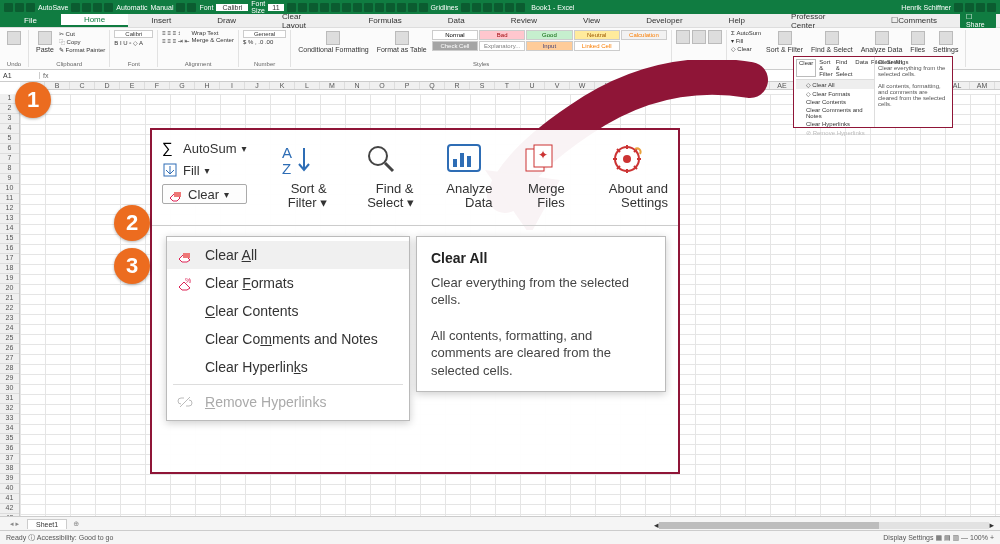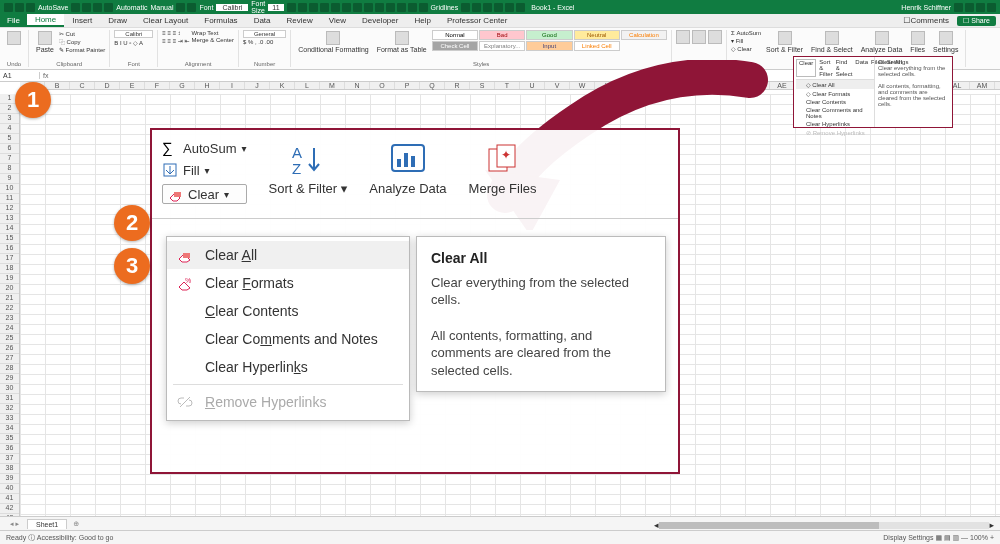--- a/index.html
+++ b/index.html
@@ -7,22 +7,22 @@
 
   
   .titlebar { height:14px; background:#107c41; color:#fff; display:flex; align-items:center; padding:0 4px; font-size:7px; }
   .titlebar .left { display:flex; gap:3px; align-items:center; flex:1; }
   .titlebar .qat { display:flex; gap:2px; align-items:center; }
   .titlebar .qat span { width:9px; height:9px; background:#0b5c30; border-radius:1px; }
   .titlebar .center { flex:0 0 auto; padding:0 6px; }
   .titlebar .right { display:flex; gap:3px; align-items:center; justify-content:flex-end; flex:1; }
 
   .tabbar { height:14px; background:#eee; display:flex; align-items:center; font-size:8px; border-bottom:1px solid #ddd; }
-  .tabbar .tab { padding:0 8px; height:100%; display:flex; align-items:center; }
-  .tabbar .tab.file { background:#107c41; color:#fff; padding:0 7px; }
+  .tabbar .tab { padding:0 23px; height:100%; display:flex; align-items:center; }
+  .tabbar .tab.file { background:#107c41; color:#fff; padding:0 24px; }
   .tabbar .tab.active { background:#fff; border-bottom:2px solid #107c41; color:#107c41; }
   .tabbar .spacer { flex:1; }
   .tabbar .share { background:#107c41; color:#fff; padding:1px 6px; border-radius:2px; margin-right:4px; font-size:7px; }
 
   .ribbon { height:42px; background:#fbfbfb; border-bottom:1px solid #ccc; display:flex; padding:2px 4px; font-size:7px; gap:4px; position:relative; }
   .ribbon .group { display:flex; flex-direction:column; justify-content:space-between; border-right:1px solid #e2e2e2; padding:0 4px 0 0; }
   .ribbon .group .buttons { display:flex; gap:2px; flex:1; align-items:flex-start; }
   .ribbon .group .label { text-align:center; color:#666; font-size:6px; }
   .ribbon .btn { display:flex; flex-direction:column; align-items:center; padding:1px 3px; gap:1px; }
   .ribbon .ico { width:14px; height:14px; background:#ddd; border:1px solid #bbb; }
@@ -464,38 +464,58 @@
           <svg width="36" height="34">
             <text x="2" y="16" font-size="15" fill="#2e6db5">A</text>
             <text x="2" y="32" font-size="15" fill="#2e6db5">Z</text>
             <path d="M24 6v22m-5-6 5 6 5-6" stroke="#2e6db5" fill="none" stroke-width="2"></path>
           </svg>
         </div>
       <div class="rbtn-label"><span>Sort &amp; Filter</span> ▾</div>
     </div>
     <div class="rbtn">
       <div class="big-ico">
+          <svg width="36" height="34">
+            <circle cx="15" cy="14" r="9" fill="none" stroke="#444" stroke-width="2"></circle>
+            <line x1="22" y1="21" x2="30" y2="29" stroke="#444" stroke-width="3"></line>
+          </svg>
+        </div>
+      <div class="rbtn-label"><span>Find &amp; Select</span> ▾</div>
+    </div>
+    <div class="rbtn">
+      <div class="big-ico">
           <svg width="40" height="36">
             <rect x="4" y="4" width="32" height="26" rx="3" fill="none" stroke="#2e6db5" stroke-width="2"></rect>
             <rect x="9" y="18" width="4" height="8" fill="#2e6db5"></rect>
             <rect x="16" y="12" width="4" height="14" fill="#2e6db5"></rect>
             <rect x="23" y="15" width="4" height="11" fill="#2e6db5"></rect>
           </svg>
         </div>
       <div class="rbtn-label">Analyze Data</div>
     </div>
     <div class="rbtn">
       <div class="big-ico">
           <svg width="40" height="36">
             <rect x="6" y="8" width="18" height="22" fill="#fff" stroke="#c33"></rect>
             <rect x="14" y="4" width="18" height="22" fill="#fff" stroke="#c33"></rect>
             <text x="18" y="18" font-size="12" fill="#c33">✦</text>
           </svg>
         </div>
       <div class="rbtn-label">Merge Files</div>
+    </div>
+    <div class="rbtn">
+      <div class="big-ico">
+          <svg width="40" height="36">
+            <circle cx="20" cy="18" r="12" fill="none" stroke="#c33" stroke-width="2"></circle>
+            <circle cx="20" cy="18" r="4" fill="#c33"></circle>
+            <path d="M20 4v4M20 28v4M6 18h4M30 18h4M10 8l3 3M27 25l3 3M10 28l3-3M27 11l3-3" stroke="#c33" stroke-width="2"></path>
+            <path d="M28 8c3-2 7 1 5 5" fill="none" stroke="#e9a23b" stroke-width="2"></path>
+          </svg>
+        </div>
+      <div class="rbtn-label">About and Settings</div>
     </div>
   </div>
 
   <div class="dropdown">
     <div class="item hover">
       <svg class="mi-ico" viewBox="0 0 16 16">
           <polygon points="2,12 7,7 13,13 10,15 5,15" fill="#fff" stroke="#d25"></polygon>
           <rect x="6" y="6" width="7" height="5" fill="#e77"></rect>
         </svg>
       Clear <span class="mne">A</span>ll

